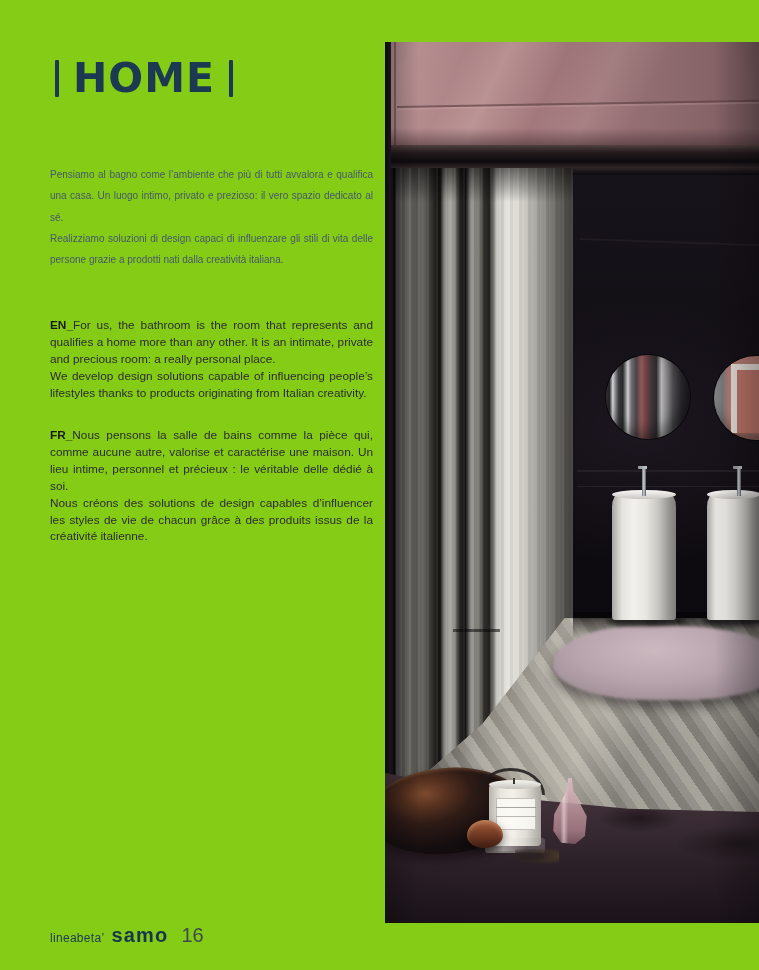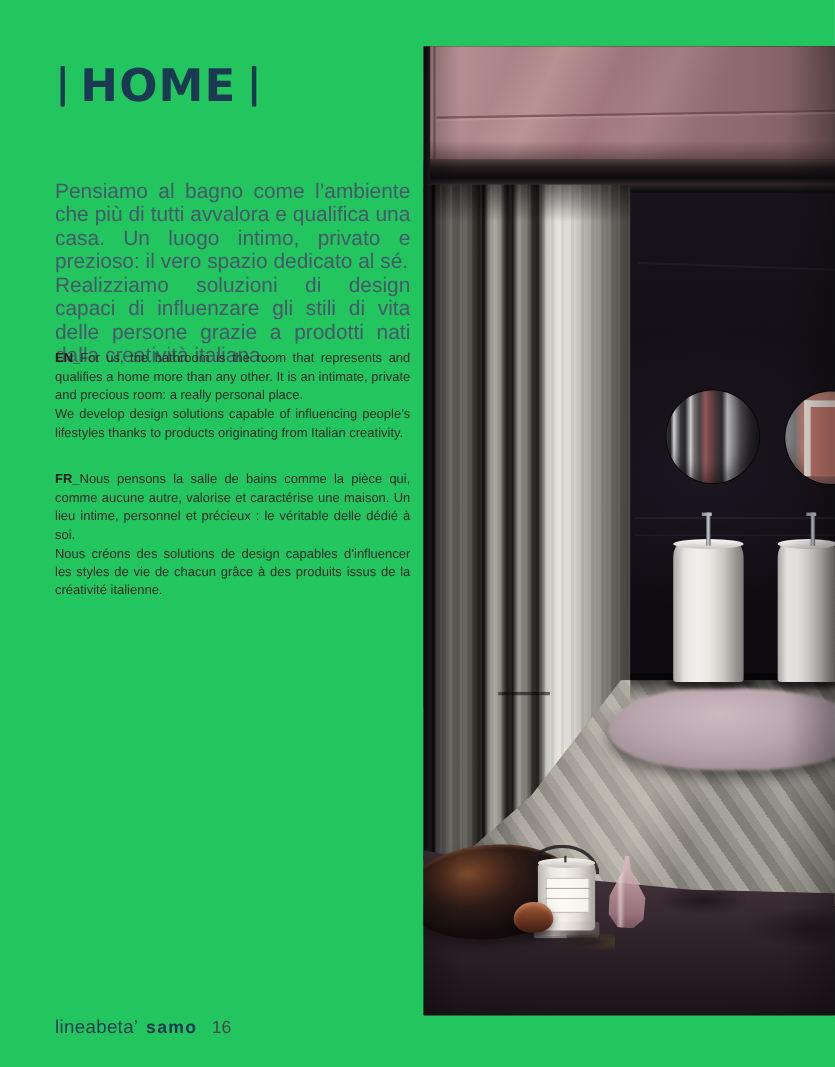--- a/index.html
+++ b/index.html
@@ -1,41 +1,41 @@
 <!DOCTYPE html>
 <html><head>
 <meta charset="utf-8">
 <style>
   html,body{margin:0;padding:0;}
   body{width:759px;height:970px;background:#ffffff;position:relative;overflow:hidden;
        font-family:"Liberation Sans",sans-serif;}
-  .page{position:absolute;inset:0;background:#22c55e;}
+  .page{position:absolute;inset:0;background:#84cc16;}
 
   
   .title-block{position:absolute;left:55px;top:58px;display:flex;align-items:center;gap:14px;}
   .title-bar{width:4px;height:37px;background:#1b3a52;border-radius:1px;}
   .page-title{margin:0;font-family:"DejaVu Sans","Liberation Sans",sans-serif;font-weight:800;
               font-size:41px;line-height:1;letter-spacing:1px;color:#1b3a52;}
 
   .intro{position:absolute;left:50px;top:164px;width:323px;text-align:justify;
-         color:#47586b;font-size:19px;line-height:21.3px;}
+         color:#47586b;font-size:10px;line-height:21.3px;}
   .intro p{margin:0;}
 
   .lang{position:absolute;left:50px;width:323px;text-align:justify;color:#2c2c2c;
         font-size:11.8px;line-height:16.9px;margin-top:16px;}
   .lang p{margin:0;}
   .lang .code{font-weight:bold;color:#1a1a1a;}
   .lang-en{top:301px;}
   .lang-fr{top:411px;}
   .lang-de{top:531px;}
 
   .footer{position:absolute;left:50px;top:924px;display:flex;align-items:baseline;gap:7px;}
-  .brand-light{font-size:17px;color:#1d3a52;letter-spacing:.3px;}
-  .brand-bold{font-size:16px;font-weight:bold;letter-spacing:1.2px;color:#16364e;}
-  .page-num{font-size:16px;color:#40484f;margin-left:6px;}
+  .brand-light{font-size:12px;color:#1d3a52;letter-spacing:.3px;}
+  .brand-bold{font-size:20px;font-weight:bold;letter-spacing:1.2px;color:#16364e;}
+  .page-num{font-size:20px;color:#40484f;margin-left:6px;}
 
   
   .photo{position:absolute;left:385px;top:42px;width:374px;height:881px;overflow:hidden;
          background:#0f0d11;}
   .photo *{position:absolute;}
 
   .ph-wall-top{left:0;right:0;top:0;height:103px;z-index:1;
     background:
       linear-gradient(100deg, rgba(255,235,228,.16) 4%, transparent 30%),
       linear-gradient(115deg, transparent 20%, rgba(250,226,216,.22) 30%, transparent 44%,

